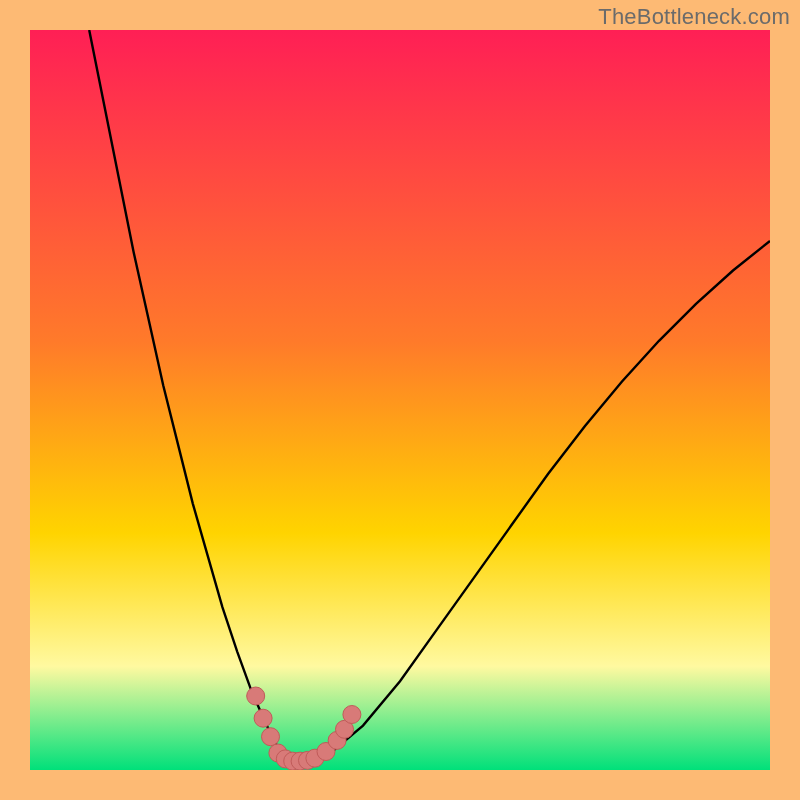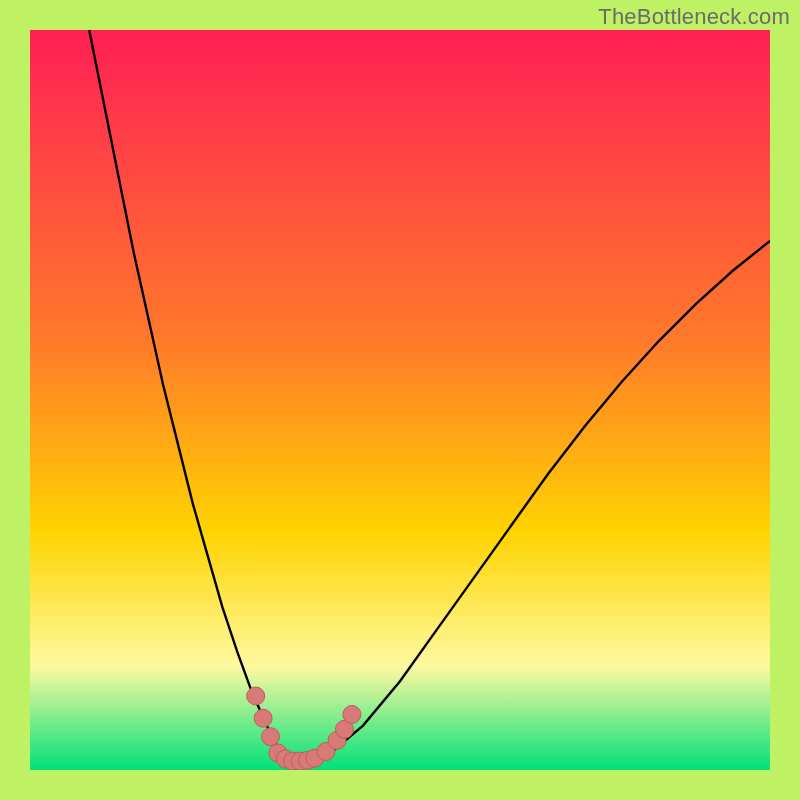--- a/index.html
+++ b/index.html
@@ -8,21 +8,21 @@
     width: 800px;
     height: 800px;
     background: #000;
     overflow: hidden;
     font-family: Arial, Helvetica, sans-serif;
   }
   .frame {
     position: absolute;
     left: 0; top: 0;
     width: 800px; height: 800px;
-    background: #bef264;
+    background: #fdba74;
   }
   .plot {
     position: absolute;
     left: 30px;
     top: 30px;
     width: 740px;
     height: 740px;
     overflow: hidden;
   }
   .watermark {

